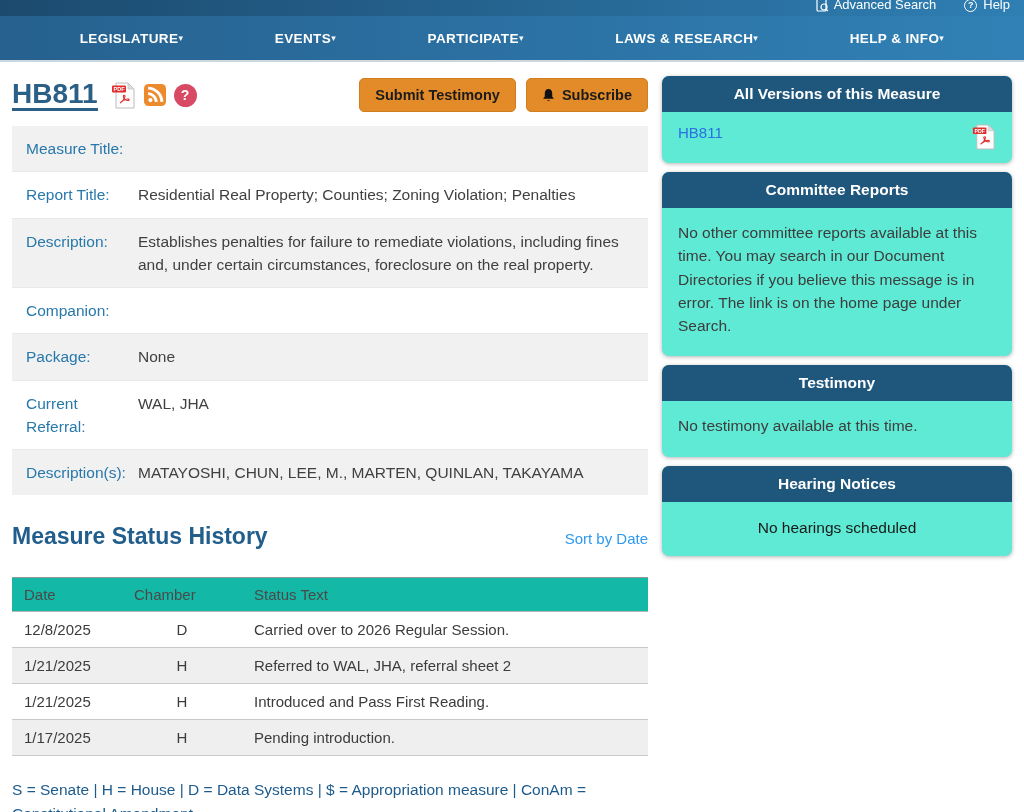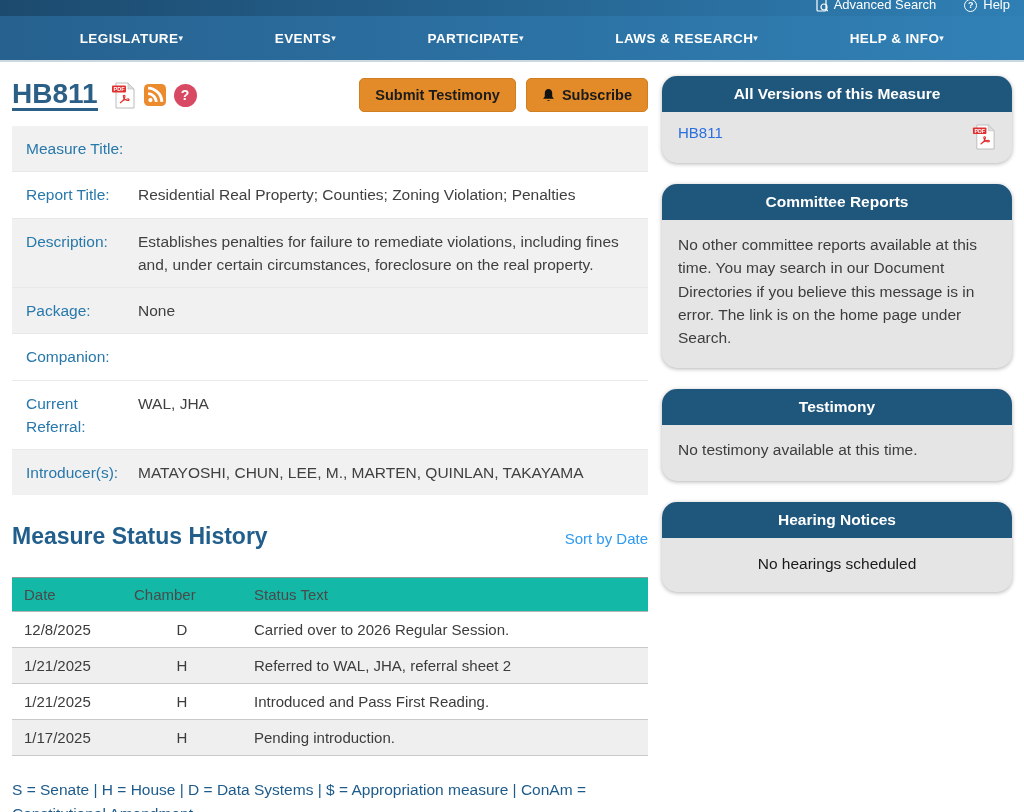--- a/index.html
+++ b/index.html
@@ -80,22 +80,22 @@
   table.status td { padding:9px 12px; }
   .col-date { width:110px; }
   .col-chamber { width:120px; }
   td.chamber { text-align:center; }
 
   
   .legend { color:#1d5b8c; font-size:15.5px; line-height:1.55; margin:22px 0 0; max-width:628px; }
 
   
   .panel {
-    background:#e5e5e5; border-radius:15px; overflow:hidden;
-    box-shadow:0 1px 4px rgba(0,0,0,.3); margin-bottom:21px;
+    background:#5eead4; border-radius:7px; overflow:hidden;
+    box-shadow:0 1px 4px rgba(0,0,0,.3); margin-bottom:9px;
   }
   .panel-h {
     background:#1f567c; color:#fff; text-align:center;
     font-weight:700; font-size:15.5px; padding:9px 8px;
   }
   .versions-body { display:flex; align-items:flex-start; justify-content:space-between; padding:12px 16px 13px; }
   .versions-body a { color:#2b6fe0; font-size:15px; }
   .panel-text { padding:13px 16px 19px; font-size:15.5px; line-height:1.5; color:#3d3d3d; }
   .panel-text.center { text-align:center; color:#191919; padding:14px 16px 17px; }
 </style>
@@ -186,34 +186,34 @@
         <span class="info-label">Measure Title:</span>
       </div>
       <div class="info-row">
         <span class="info-label">Report Title:</span>
         <span class="info-value">Residential Real Property; Counties; Zoning Violation; Penalties</span>
       </div>
       <div class="info-row alt">
         <span class="info-label">Description:</span>
         <span class="info-value">Establishes penalties for failure to remediate violations, including fines and, under certain circumstances, foreclosure on the real property.</span>
       </div>
-      <div class="info-row alt">
-        <span class="info-label">Package:</span>
-        <span class="info-value">None</span>
-      </div>
       <div class="info-row">
         <span class="info-label">Companion:</span>
         <span class="info-value"></span>
       </div>
+      <div class="info-row alt">
+        <span class="info-label">Package:</span>
+        <span class="info-value">None</span>
+      </div>
       <div class="info-row">
         <span class="info-label">Current Referral:</span>
         <span class="info-value">WAL, JHA</span>
       </div>
       <div class="info-row alt">
-        <span class="info-label">Introducer(s):</span>
+        <span class="info-label">Description(s):</span>
         <span class="info-value">MATAYOSHI, CHUN, LEE, M., MARTEN, QUINLAN, TAKAYAMA</span>
       </div>
     </div>
 
     <div class="status-head">
       <h2>Measure Status History</h2>
       <a class="sort-link">Sort by Date</a>
     </div>
 
     <table class="status">

